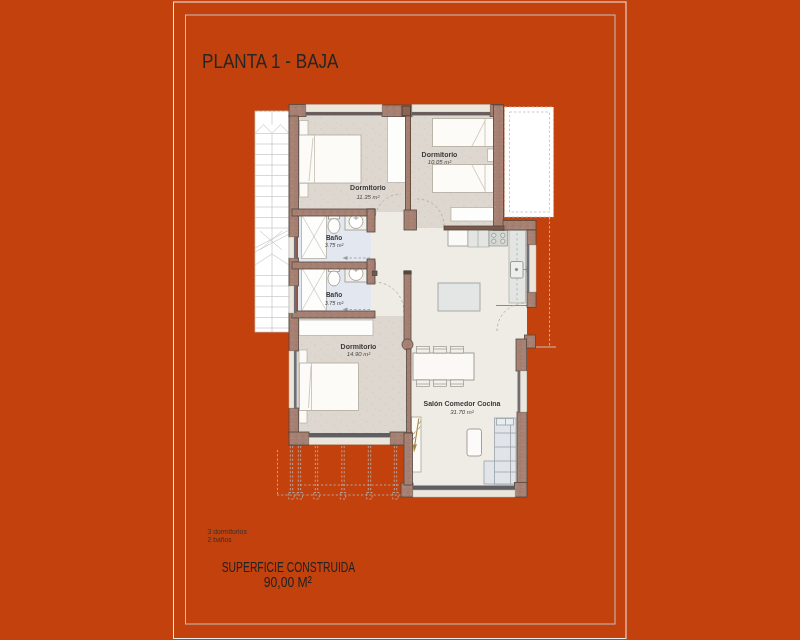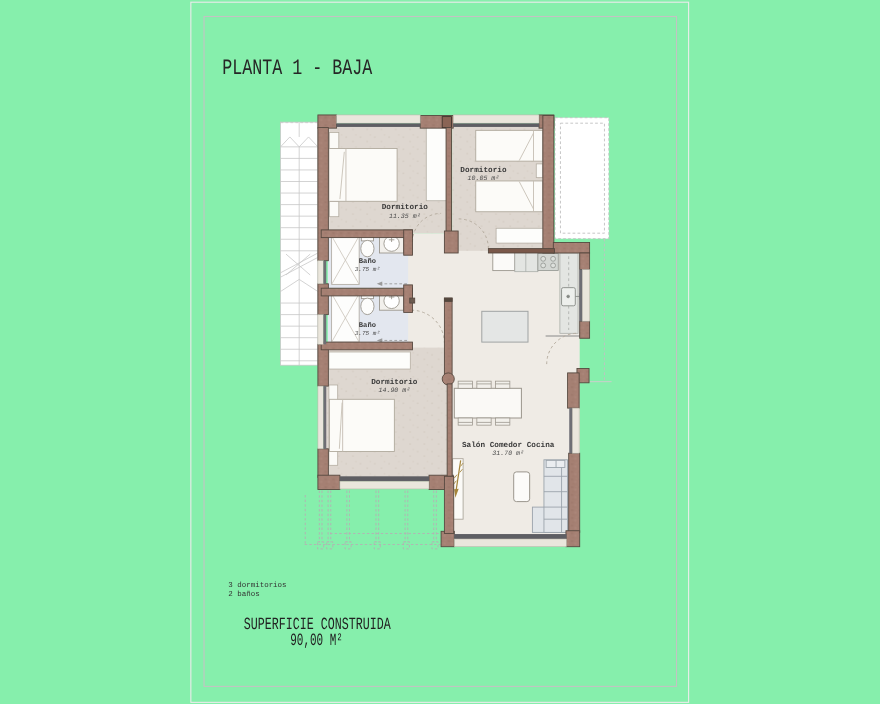--- a/index.html
+++ b/index.html
@@ -1,16 +1,16 @@
 <!DOCTYPE html>
 <html><head>
 <meta charset="utf-8">
 <style>
   html,body{margin:0;padding:0;background:#fff;}
-  .page{position:relative;width:800px;height:640px;background:#86efac;font-family:Liberation Mono, monospace;}
+  .page{position:relative;width:800px;height:640px;background:#c2410c;font-family:Liberation Sans, sans-serif;}
   svg{position:absolute;left:0;top:0;}
 </style>
 </head>
 <body>
 <div class="page">
 <svg width="800" height="640" viewBox="0 0 800 640">
   <defs>
     <pattern id="wtex" width="7" height="7" patternUnits="userSpaceOnUse">
       <rect width="7" height="7" fill="#A58073"></rect>
       <rect x="1" y="1" width="2.2" height="1.8" fill="#9F7A6D"></rect>

